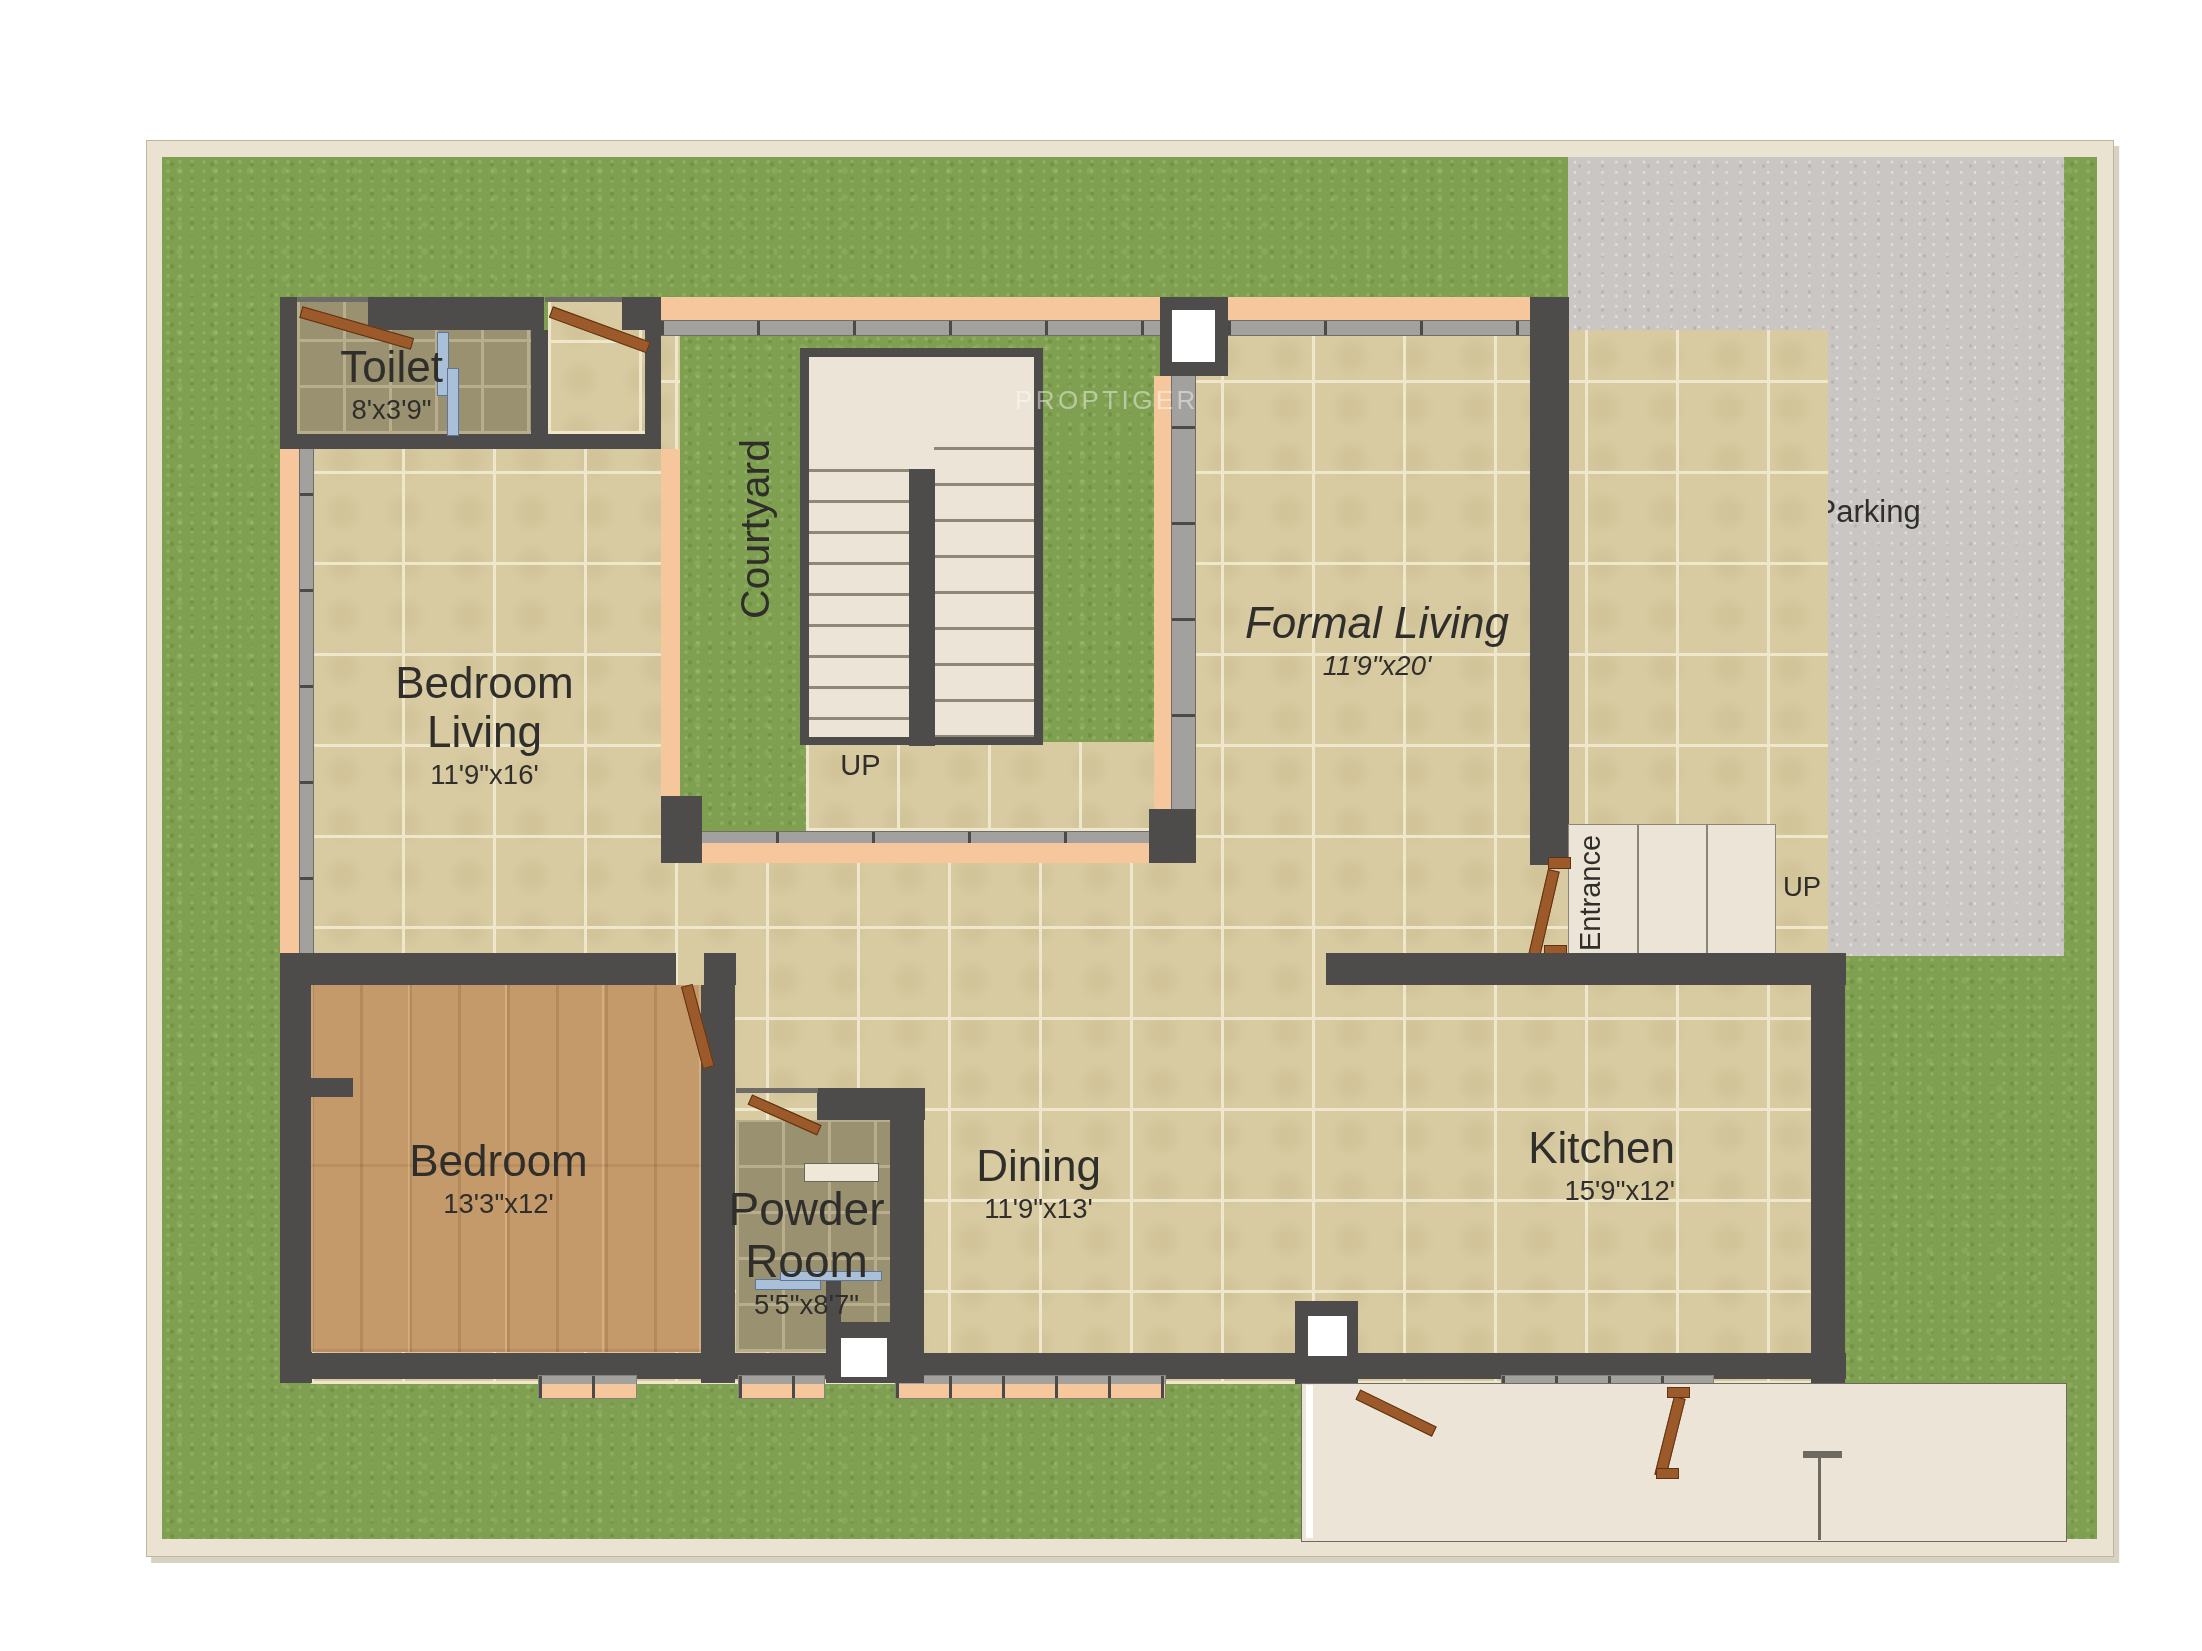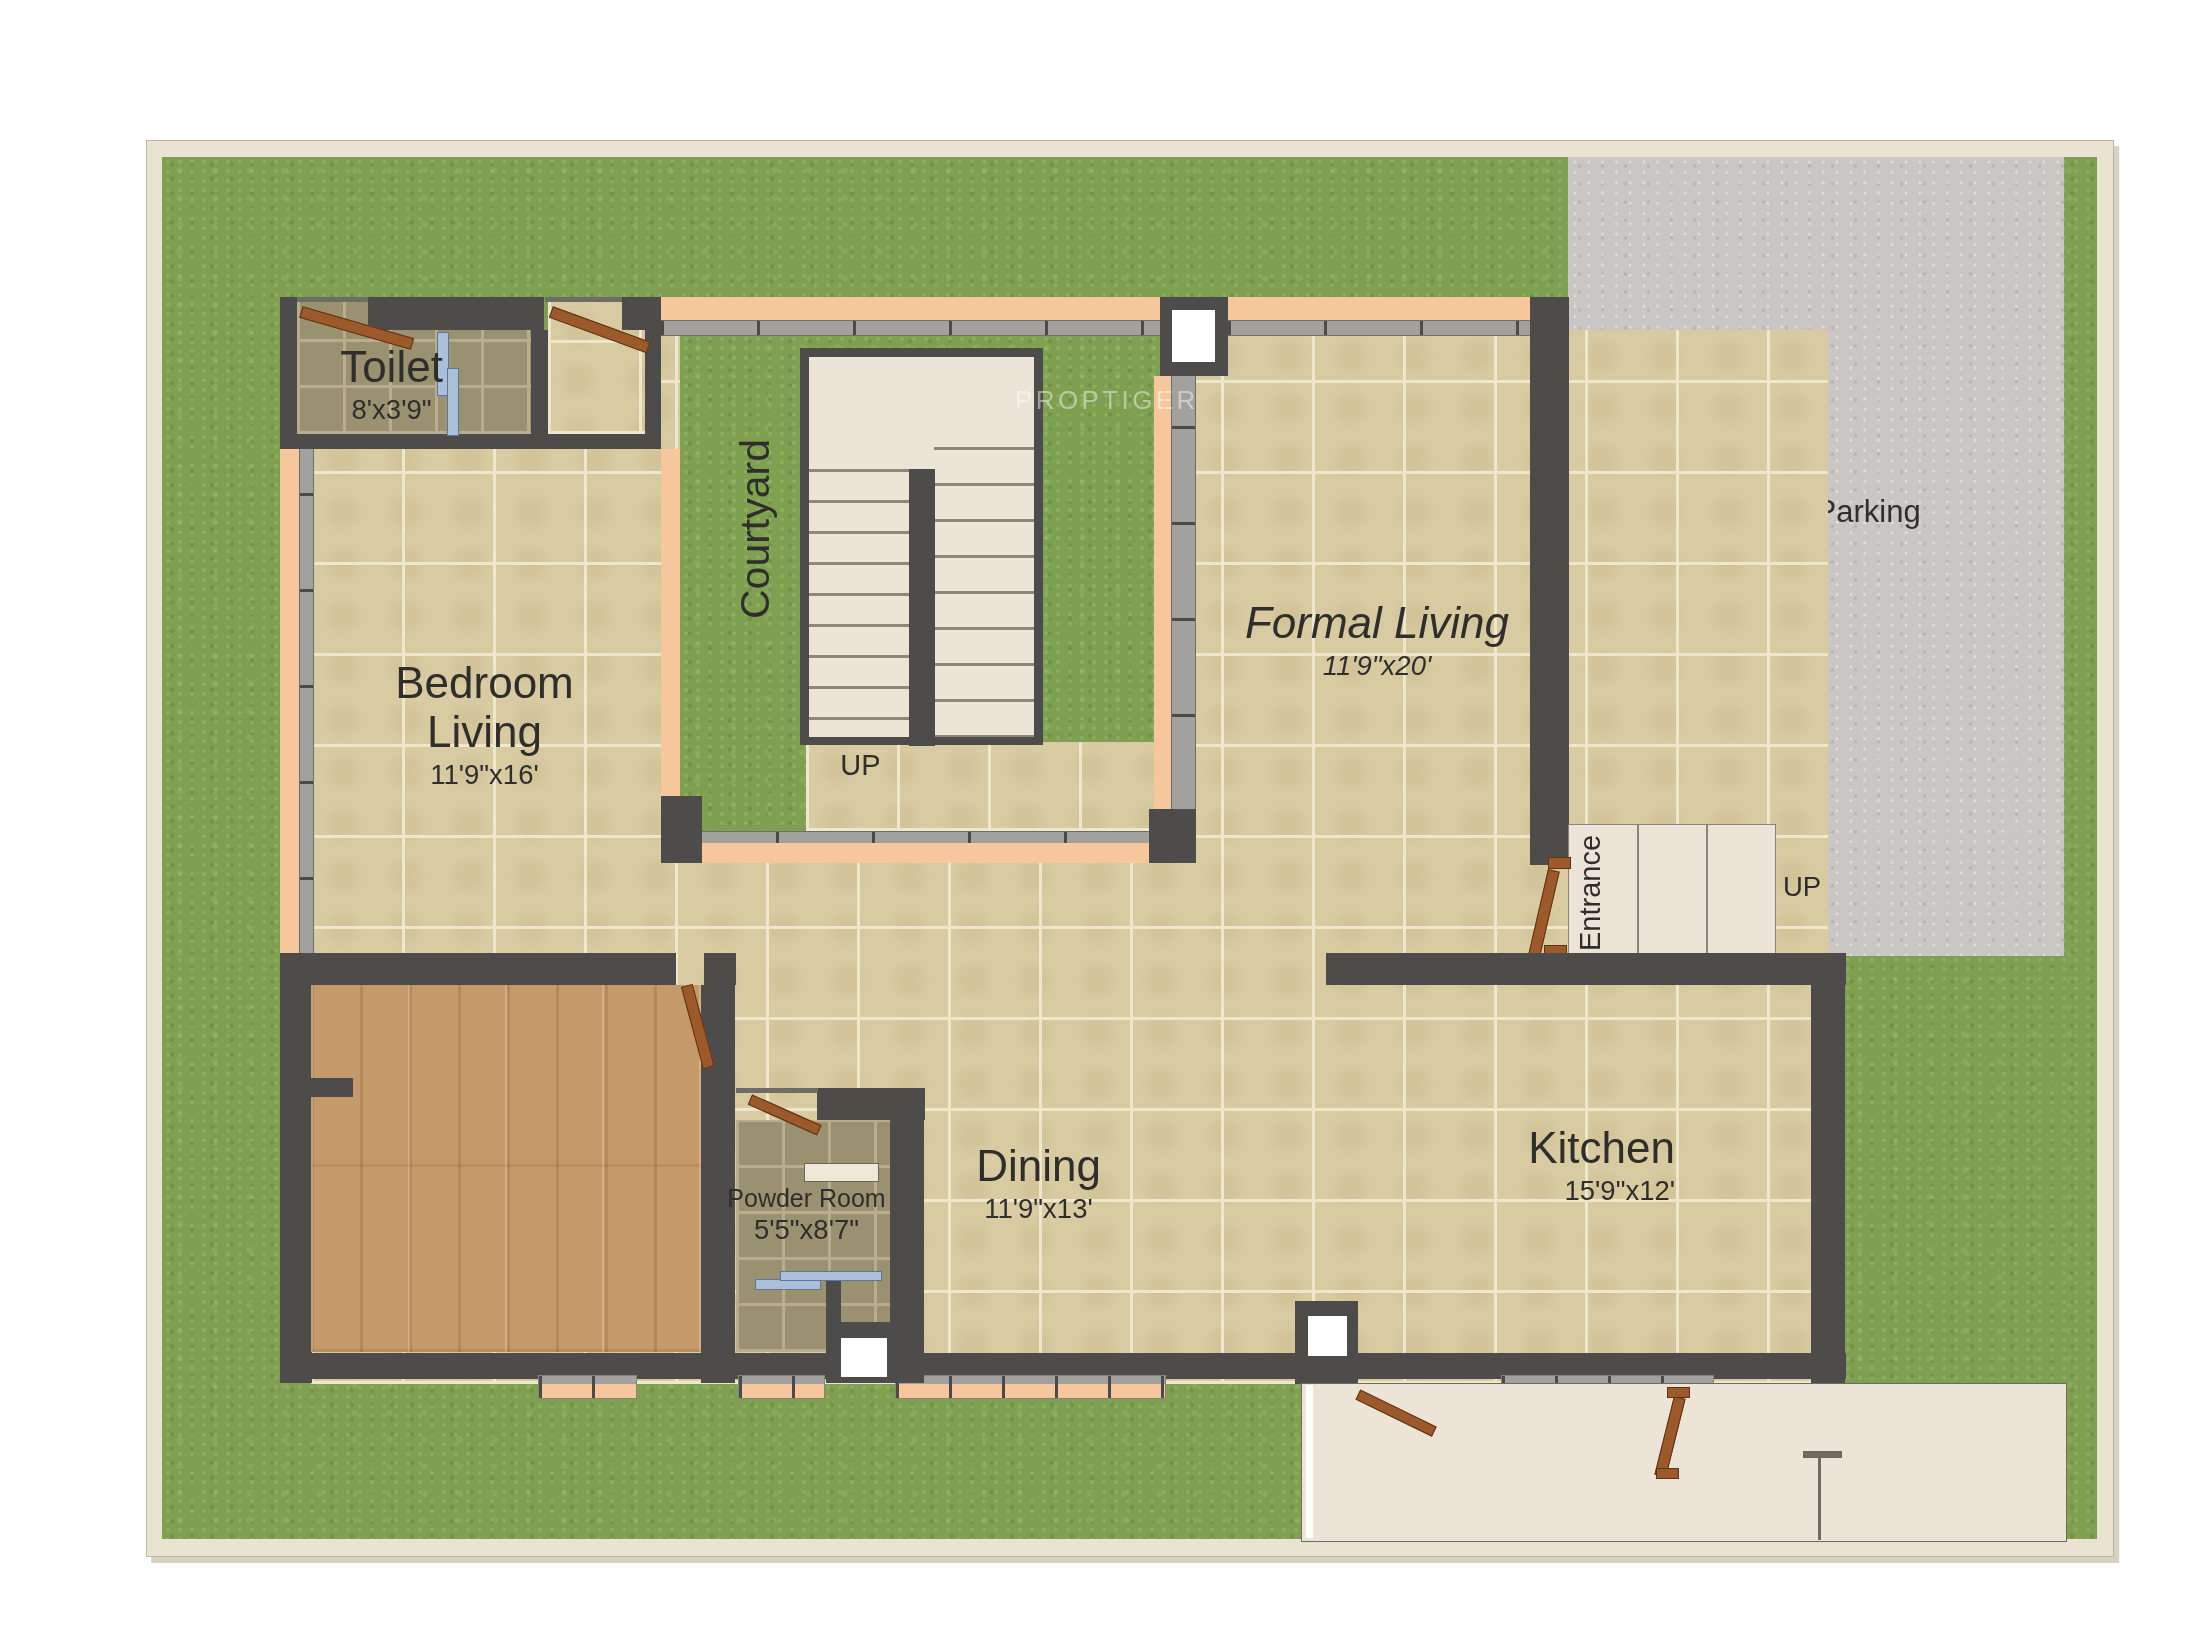--- a/index.html
+++ b/index.html
@@ -155,34 +155,38 @@
   <div class="abs winseg" style="left:895px;top:1375px;width:269px;height:22.4px;"></div>
   <div class="abs winseg" style="left:1501px;top:1375px;width:211px;height:22.4px;"></div>
 
   <div class="abs wall" style="left:280px;top:953px;width:396px;height:32px;"></div>
   <div class="abs wall" style="left:704px;top:953px;width:32px;height:32px;"></div>
   <div class="abs wall" style="left:280px;top:953px;width:32px;height:430px;"></div>
   <div class="abs wall" style="left:701px;top:985px;width:34px;height:398px;"></div>
   <div class="abs wood" style="left:311px;top:985px;width:390px;height:367px;"></div>
   <div class="abs wall" style="left:280px;top:1078px;width:73px;height:19px;"></div>
   <div class="abs door" style="left:681px;top:987px;width:9.5px;height:83px;transform:rotate(-15deg);transform-origin:top left;"></div>
+  <div class="abs label" style="left:348px;top:1136px;width:301px;">
+    <div class="rname">Bedroom</div>
+    <div class="rdims">13'3"x12'</div>
+  </div>
 
   <div class="abs tiles-olive" style="left:736px;top:1120px;width:155px;height:232px;"></div>
   <div class="abs wall" style="left:817px;top:1088px;width:108px;height:32px;"></div>
   <div class="abs edgeline" style="left:736px;top:1088px;width:82px;height:5.2px;"></div>
   <div class="abs wall" style="left:890px;top:1088px;width:34px;height:295px;"></div>
   <div class="abs door" style="left:750px;top:1094px;width:74px;height:8.6px;transform:rotate(24deg);transform-origin:left center;"></div>
   <div class="abs" style="left:804px;top:1163px;width:73px;height:17px;background:#efe8d8;border:0.9px solid #6b665c;"></div>
   <div class="abs wall" style="left:826px;top:1275px;width:14.6px;height:50px;"></div>
   <div class="abs fixture" style="left:755px;top:1279px;width:64px;height:8.6px;"></div>
   <div class="abs fixture" style="left:780px;top:1271px;width:100px;height:7.7px;"></div>
   <div class="abs wall" style="left:826px;top:1322px;width:76px;height:61px;"></div>
   <div class="abs whitebox" style="left:841px;top:1338px;width:46px;height:39px;"></div>
   <div class="abs label" style="left:727px;top:1184px;width:159px;">
-    <div class="rname" style="font-size:25px;text-align:center;">Powder Room</div>
+    <div class="rname" style="font-size:46px;text-align:center;">Powder Room</div>
     <div class="rdims">5'5"x8'7"</div>
   </div>
 
   <div class="abs label" style="left:888px;top:1141px;width:301px;">
     <div class="rname">Dining</div>
     <div class="rdims">11'9"x13'</div>
   </div>
 
   <div class="abs label" style="left:1374px;top:1123px;width:301px;text-align:right;">
     <div class="rname">Kitchen</div>

